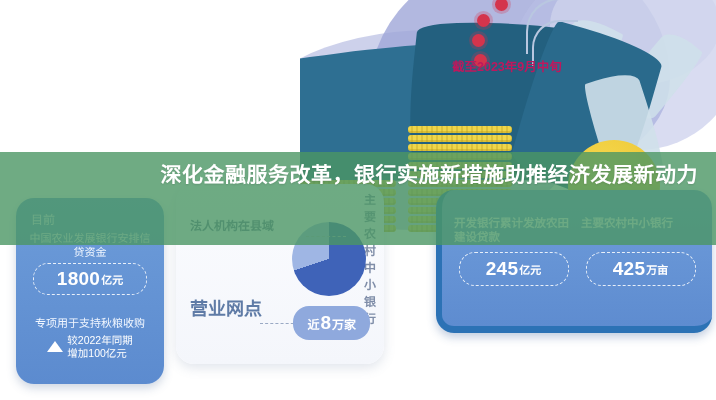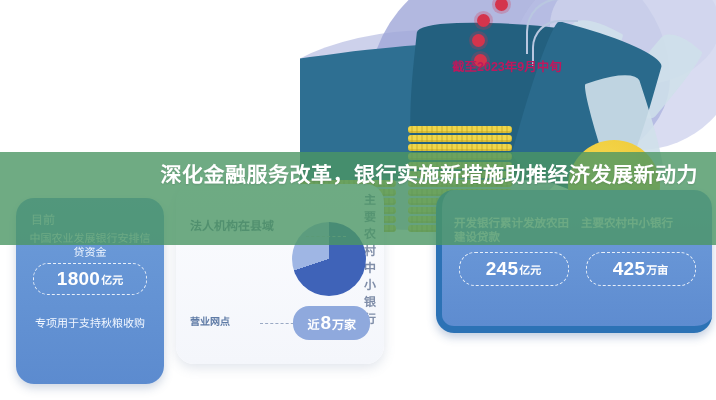--- a/index.html
+++ b/index.html
@@ -75,21 +75,21 @@
   
   .card-mid{left:176px;top:34px;width:208px;height:180px;
     background:linear-gradient(180deg,#fbfcff 0%,#f4f6fb 100%);
     box-shadow:0 4px 12px rgba(90,110,150,.18);}
   .cm-row1{position:absolute;left:14px;top:34px;font-size:12px;color:#6b7a99;
     line-height:16px;font-weight:bold;}
   .cm-pct{font-size:17px;color:#5f7ba6;font-weight:bold;}
   .pie{position:absolute;right:18px;top:38px;width:74px;height:74px;border-radius:50%;
     background:conic-gradient(#3f63b8 0deg 252deg,#9fb6e4 252deg 360deg);}
   .dots-line{position:absolute;height:0;border-top:1.5px dashed #9aa9c4;}
-  .cm-row2{position:absolute;left:14px;bottom:36px;font-size:10px;color:#5f7ba6;
+  .cm-row2{position:absolute;left:14px;bottom:44px;font-size:18px;color:#5f7ba6;
     font-weight:bold;}
   .pill-solid{position:absolute;right:14px;bottom:24px;background:#8fa9dd;border-radius:16px;
     padding:6px 14px;color:#fff;display:flex;align-items:baseline;gap:1px;}
   .pill-solid .s{font-size:12px;font-weight:bold;}
   .pill-solid .b{font-size:19px;font-weight:bold;}
 
   
   .card-right{left:436px;top:40px;width:276px;height:143px;
     background:linear-gradient(180deg,#6f9ddb 0%,#5e8cd0 100%);
     border-bottom:7px solid #2c72b5;border-left:6px solid #2c72b5;
@@ -213,20 +213,27 @@
 
     <div class="card card-left">
       <div class="card-left-inner">
         <div class="cl-label">目前</div>
         <div class="cl-sub">中国农业发展银行安排信贷资金</div>
         <div class="pill-dash">
           <span class="big-num">1800</span>
           <span class="big-unit">亿元</span>
         </div>
         <div class="cl-note">专项用于支持秋粮收购</div>
+        <div class="cl-delta">
+          <div class="tri"></div>
+          <div class="cl-delta-txt">
+            <div>较2022年同期</div>
+            <div>增加100亿元</div>
+          </div>
+        </div>
       </div>
     </div>
 
   </div>
 
   <div class="date-strip">截至2023年9月中旬</div>
 
   <div class="overlay"></div>
   <div class="title">深化金融服务改革，银行实施新措施助推经济发展新动力</div>
 

